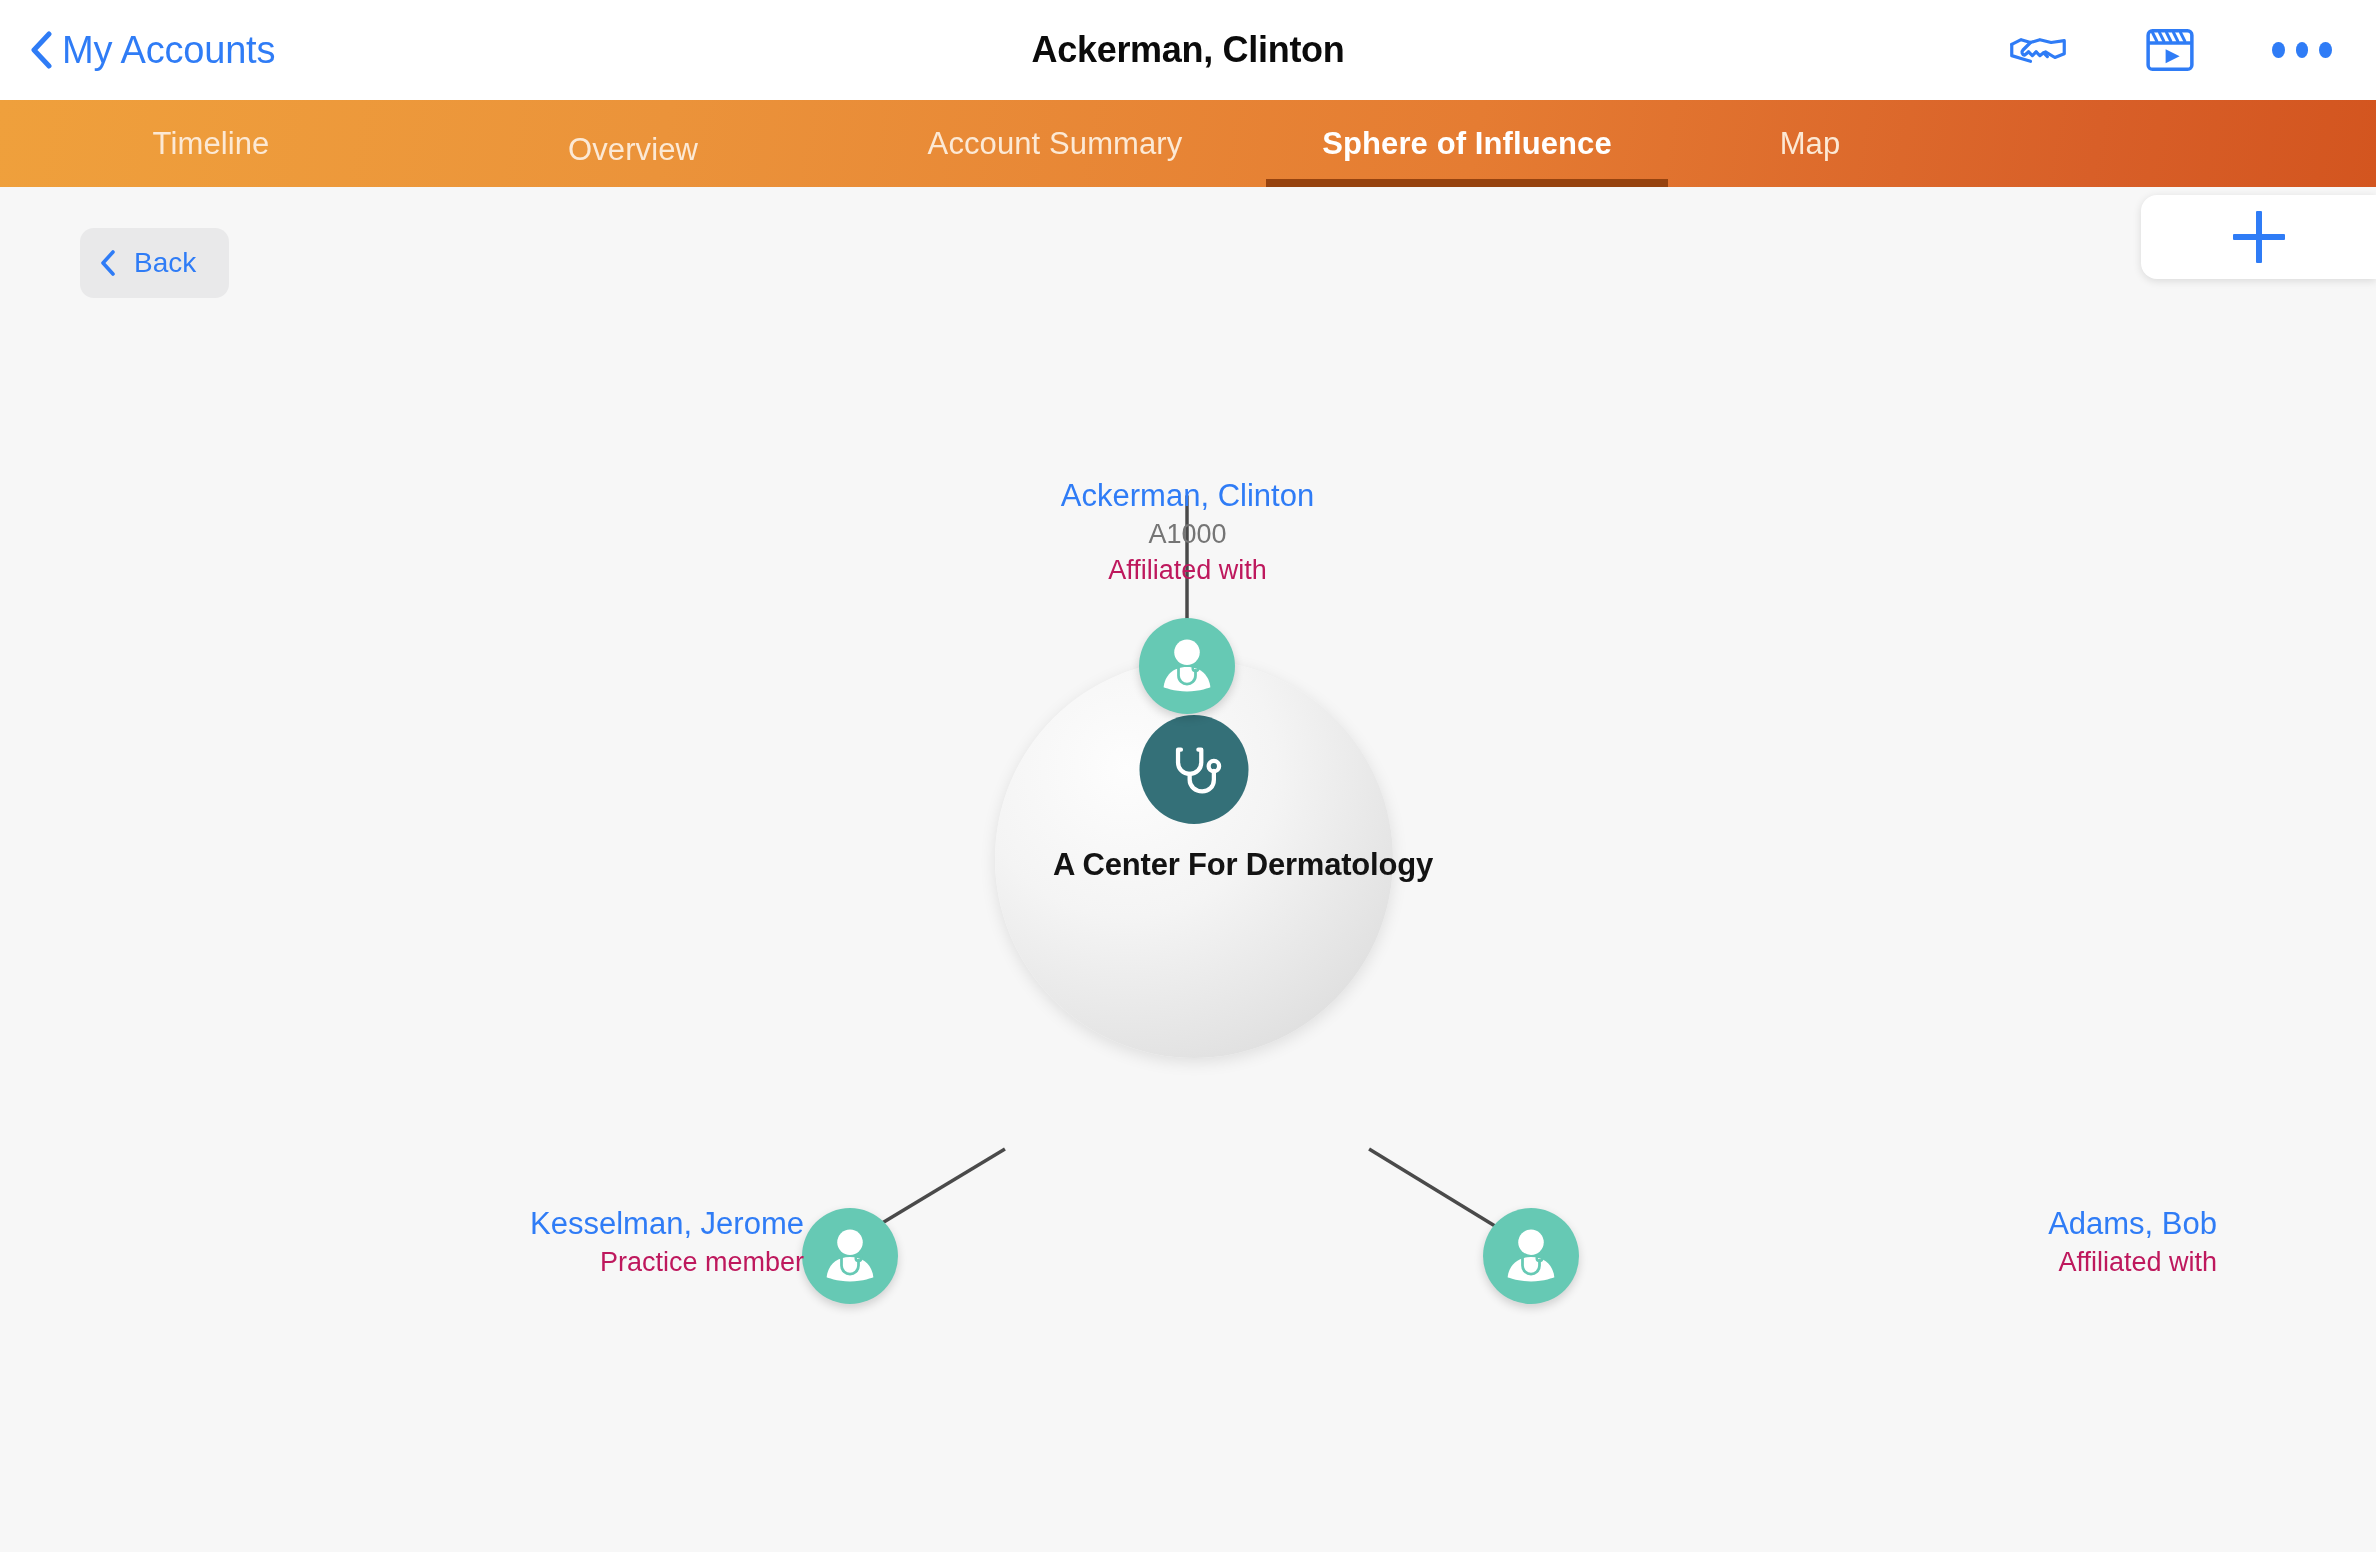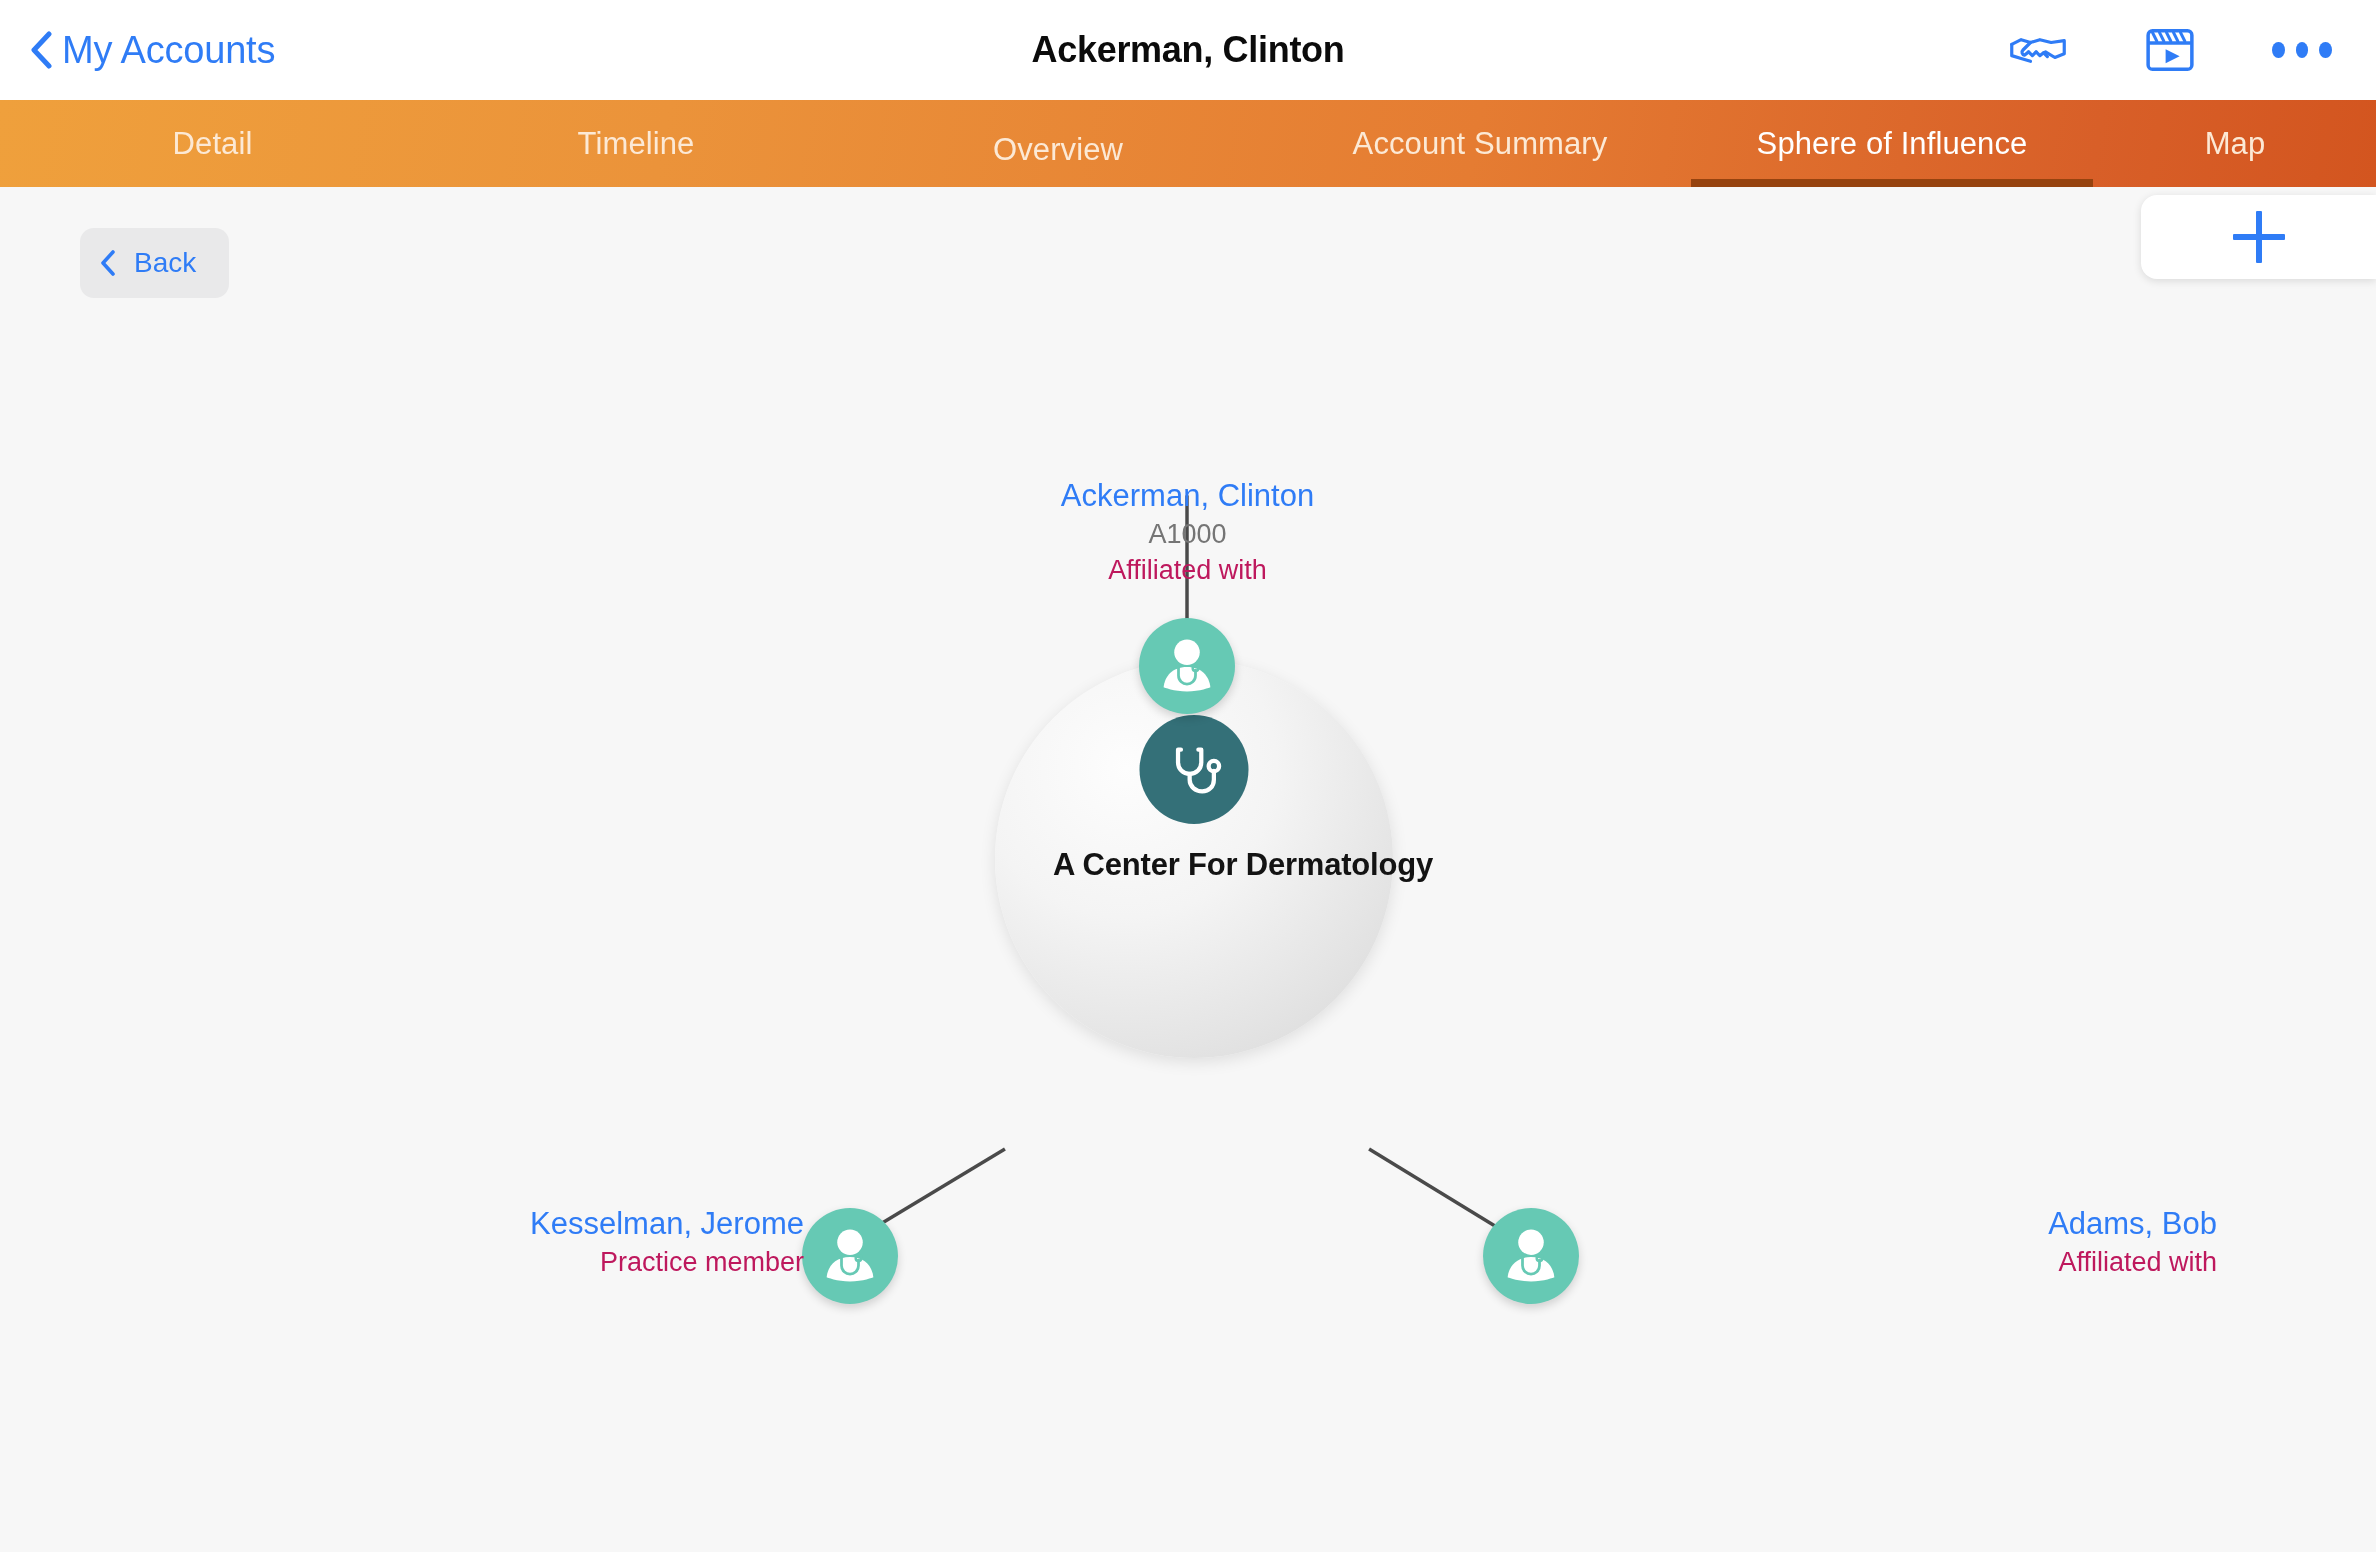--- a/index.html
+++ b/index.html
@@ -124,21 +124,21 @@
   }
   .tab-detail         { width: 425px; }
   .tab-timeline       { width: 422px; }
   .tab-overview       { width: 422px; margin-top: 12px; }
   .tab-account        { width: 422px; }
   .tab-sphere         { width: 402px; }
   .tab-map            { width: 284px; }
 
   .tab.active {
     color: #ffffff;
-    font-weight: normal;
+    font-weight: bold;
   }
   .tab.active::after {
     content: "";
     position: absolute;
     left: 0; right: 0;
     bottom: 0;
     height: 9px;
     background: #96430f;
   }
 
@@ -354,21 +354,20 @@
       <div class="nav-icon dots">
         <i></i>
         <i></i>
         <i></i>
       </div>
 
     </div>
   </div>
 
   <div class="tabbar">
-    <div class="tab tab-detail">Detail</div>
     <div class="tab tab-timeline">Timeline</div>
     <div class="tab tab-overview">Overview</div>
     <div class="tab tab-account">Account Summary</div>
     <div class="tab tab-sphere active">Sphere of Influence</div>
     <div class="tab tab-map">Map</div>
   </div>
 
   <div class="canvas">
 
     <svg class="edges" viewBox="0 0 2388 1372">

